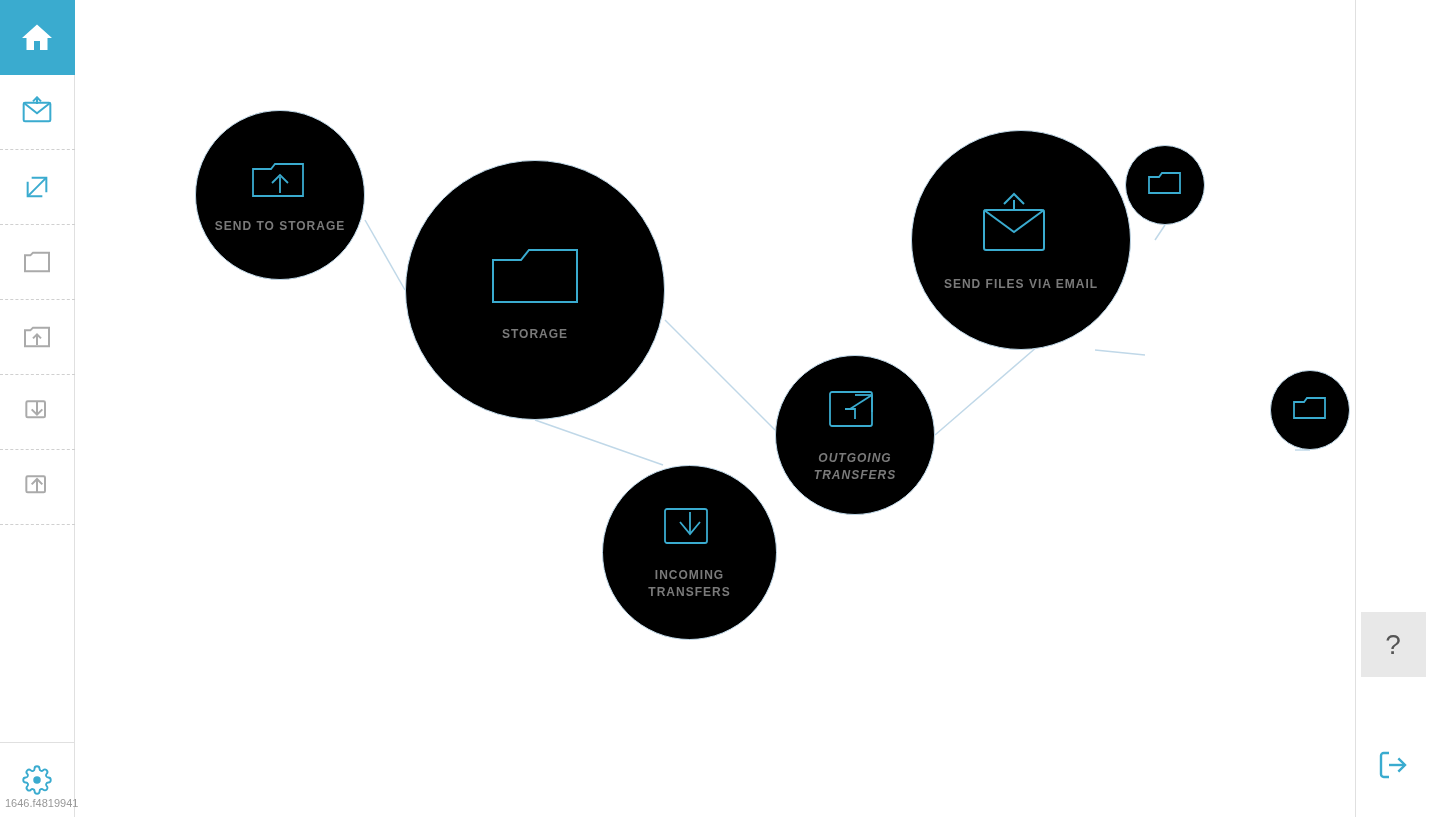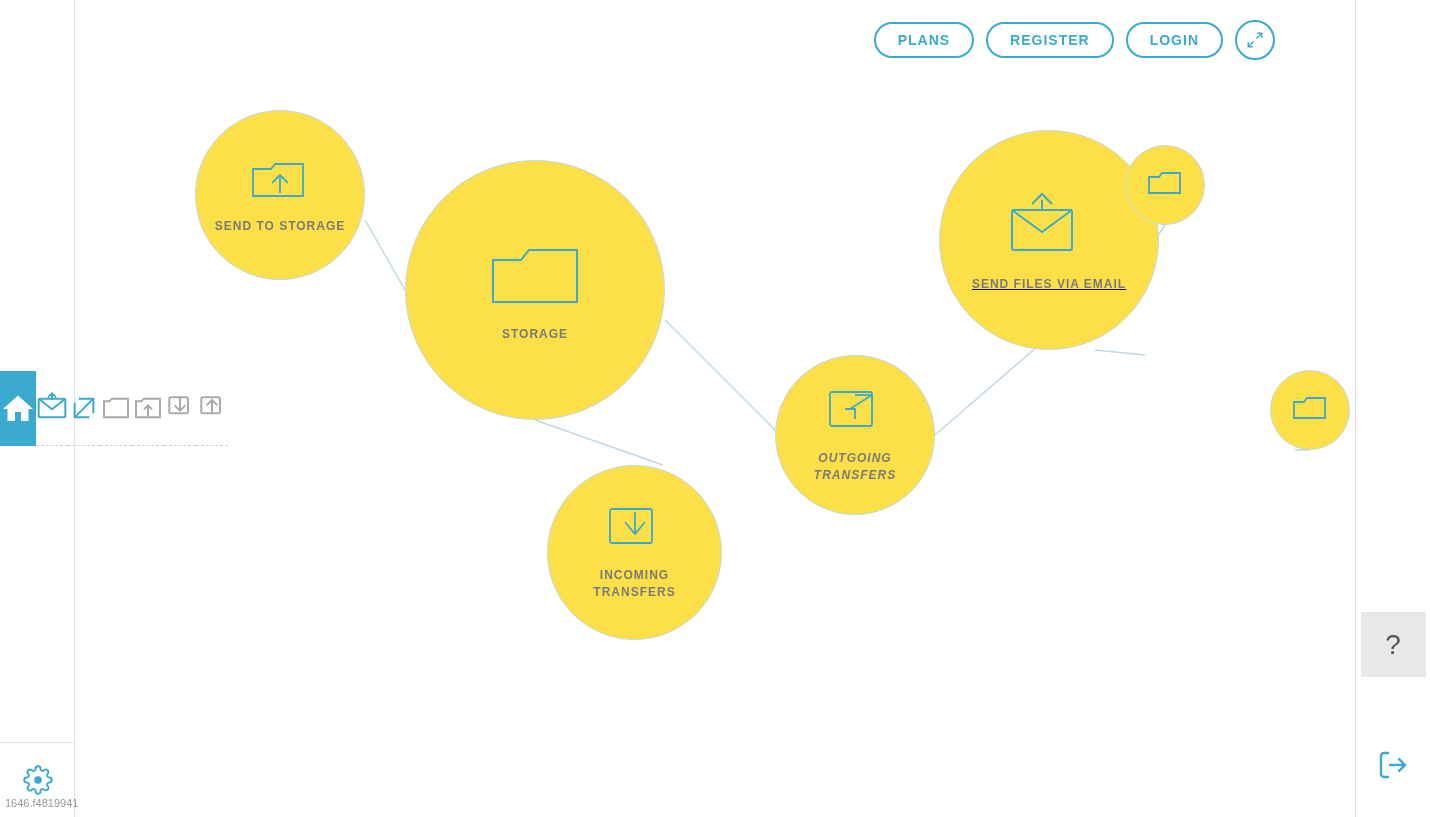--- a/index.html
+++ b/index.html
@@ -5,21 +5,21 @@
     * { box-sizing: border-box; margin: 0; padding: 0; }
     body { width: 1430px; height: 817px; overflow: hidden; font-family: Arial, sans-serif; background: #fff; display: flex; }
 
     
     #sidebar {
       width: 75px;
       height: 817px;
       background: #fff;
       border-right: 1px solid #e0e0e0;
       display: flex;
-      flex-direction: row;
+      flex-direction: column;
       align-items: center;
       position: relative;
       z-index: 10;
     }
     .sidebar-home {
       width: 75px;
       height: 75px;
       background: #3aabcf;
       display: flex;
       align-items: center;
@@ -91,21 +91,21 @@
 
     
     .circle-node {
       position: absolute;
       border-radius: 50%;
       border: 1.5px solid #c0d8e8;
       display: flex;
       flex-direction: column;
       align-items: center;
       justify-content: center;
-      background: #fde047;
+      background: #000000;
       cursor: pointer;
     }
     .circle-node .node-label {
       font-size: 12px;
       font-weight: bold;
       letter-spacing: 1px;
       color: #7a7a7a;
       text-align: center;
       margin-top: 8px;
       line-height: 1.4;
@@ -122,31 +122,31 @@
       left: 330px; top: 160px;
     }
     
     .node-send-storage {
       width: 170px; height: 170px;
       left: 120px; top: 110px;
     }
     
     .node-incoming {
       width: 175px; height: 175px;
-      left: 472px; top: 465px;
+      left: 527px; top: 465px;
     }
     
     .node-outgoing {
       width: 160px; height: 160px;
       left: 700px; top: 355px; font-style: italic;
     }
     
     .node-email {
       width: 220px; height: 220px;
-      left: 864px; top: 130px; text-decoration: underline;
+      left: 836px; top: 130px; text-decoration: underline;
     }
     
     .node-folder-small {
       width: 80px; height: 80px;
       left: 1050px; top: 145px;
       border: 1.5px solid #c0d8e8;
     }
     
     .node-link {
       width: 210px; height: 210px;
@@ -267,33 +267,20 @@
     <svg viewBox="0 0 24 24">
       <path d="M12 15a3 3 0 100-6 3 3 0 000 6z"></path>
       <path d="M19.4 15a1.65 1.65 0 00.33 1.82l.06.06a2 2 0 010 2.83 2 2 0 01-2.83 0l-.06-.06a1.65 1.65 0 00-1.82-.33 1.65 1.65 0 00-1 1.51V21a2 2 0 01-4 0v-.09A1.65 1.65 0 009 19.4a1.65 1.65 0 00-1.82.33l-.06.06a2 2 0 01-2.83-2.83l.06-.06A1.65 1.65 0 004.68 15a1.65 1.65 0 00-1.51-1H3a2 2 0 010-4h.09A1.65 1.65 0 004.6 9a1.65 1.65 0 00-.33-1.82l-.06-.06a2 2 0 012.83-2.83l.06.06A1.65 1.65 0 009 4.68a1.65 1.65 0 001-1.51V3a2 2 0 014 0v.09a1.65 1.65 0 001 1.51 1.65 1.65 0 001.82-.33l.06-.06a2 2 0 012.83 2.83l-.06.06A1.65 1.65 0 0019.4 9a1.65 1.65 0 001.51 1H21a2 2 0 010 4h-.09a1.65 1.65 0 00-1.51 1z" stroke="#3aabcf" stroke-width="1.5" fill="none"></path>
     </svg>
   </div>
   <div id="version">1646.f4819941</div>
 </div>
 
 <div id="main">
 
-  <div id="header">
-    <button class="header-btn">PLANS</button>
-    <button class="header-btn">REGISTER</button>
-    <button class="header-btn">LOGIN</button>
-    <div class="expand-btn">
-      <svg width="18" height="18" viewBox="0 0 24 24" fill="none" stroke="#3aabcf" stroke-width="2">
-        <polyline points="15,3 21,3 21,9"></polyline>
-        <polyline points="9,21 3,21 3,15"></polyline>
-        <line x1="21" y1="3" x2="14" y2="10"></line>
-        <line x1="3" y1="21" x2="10" y2="14"></line>
-      </svg>
-    </div>
-  </div>
 
   <svg id="connectors">
 
     <line x1="330" y1="290" x2="290" y2="220" stroke="#c0d8e8" stroke-width="1.5"></line>
 
     <line x1="460" y1="420" x2="588" y2="465" stroke="#c0d8e8" stroke-width="1.5"></line>
 
     <line x1="590" y1="320" x2="700" y2="430" stroke="#c0d8e8" stroke-width="1.5"></line>
 
     <line x1="860" y1="435" x2="970" y2="340" stroke="#c0d8e8" stroke-width="1.5"></line>

